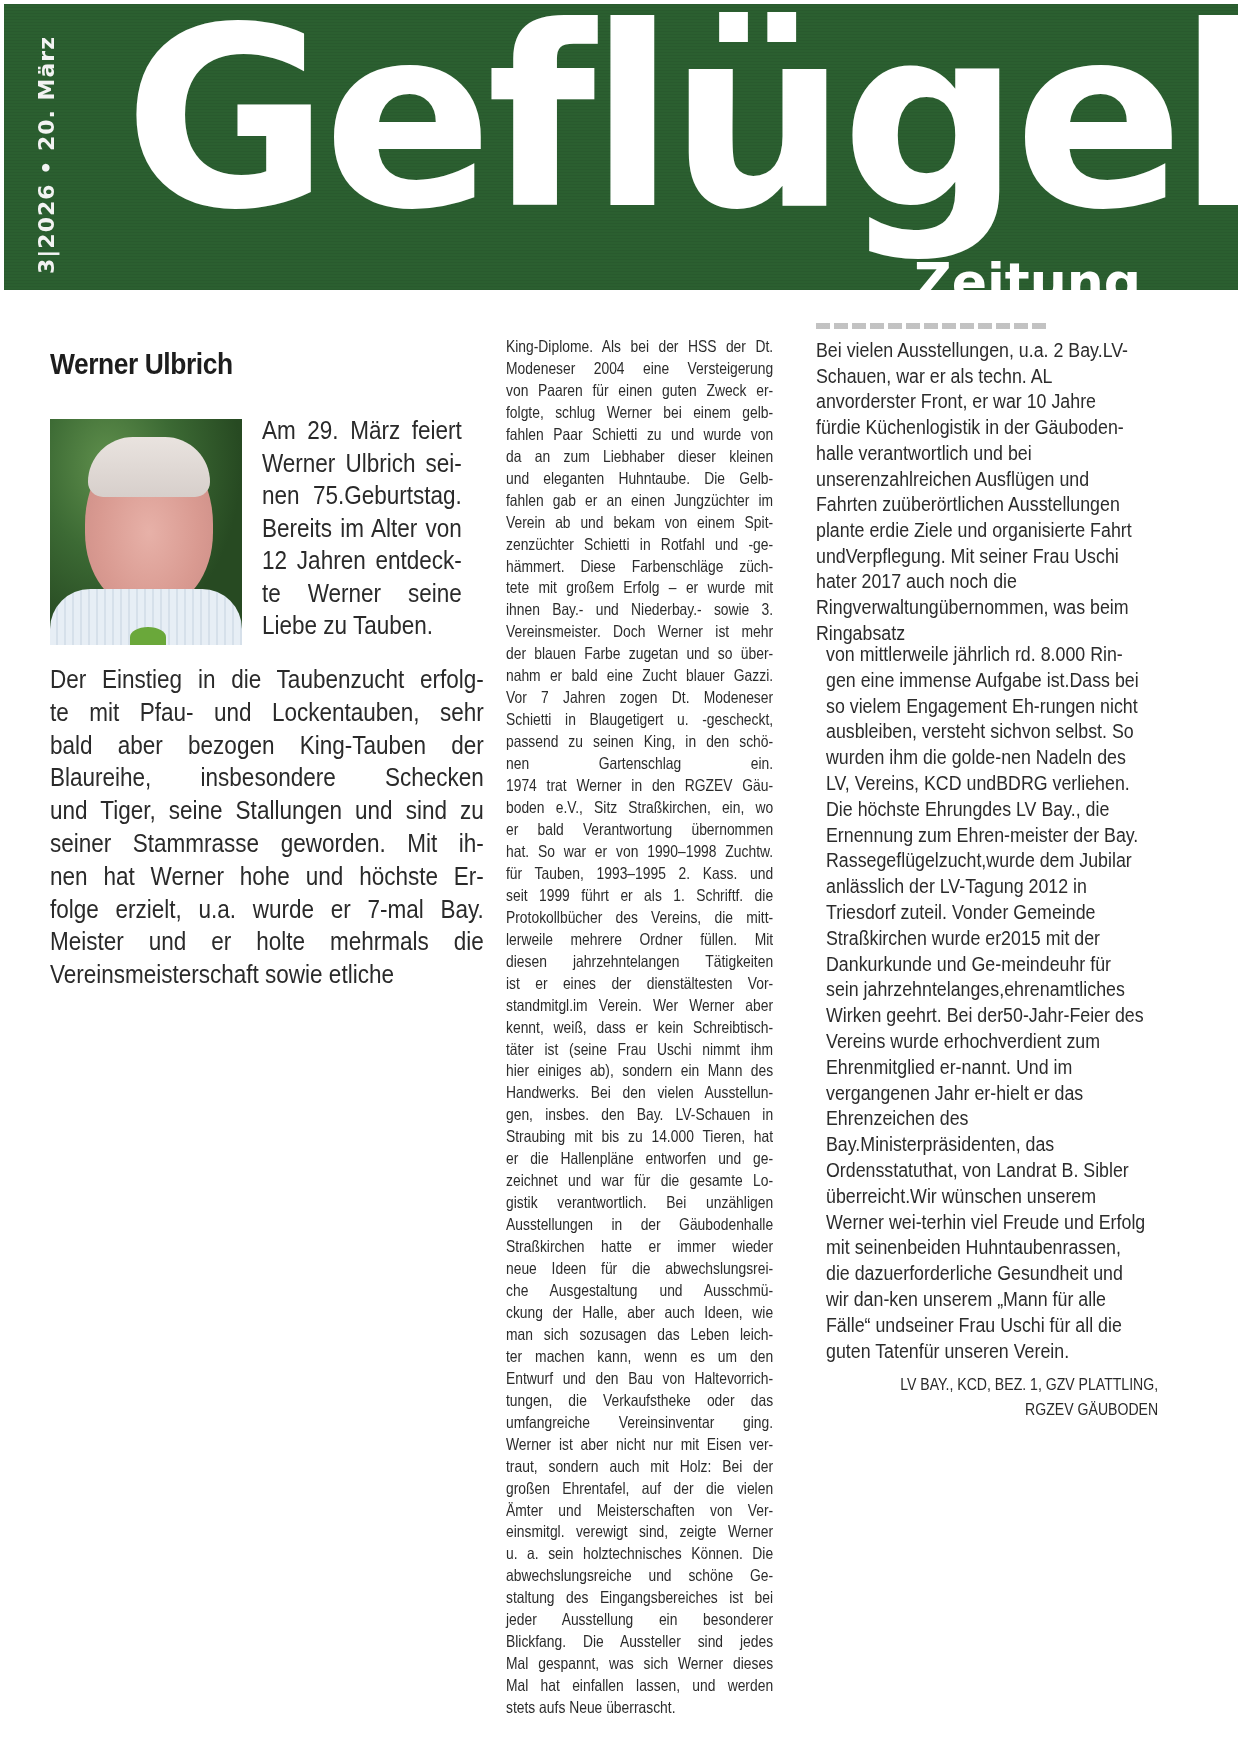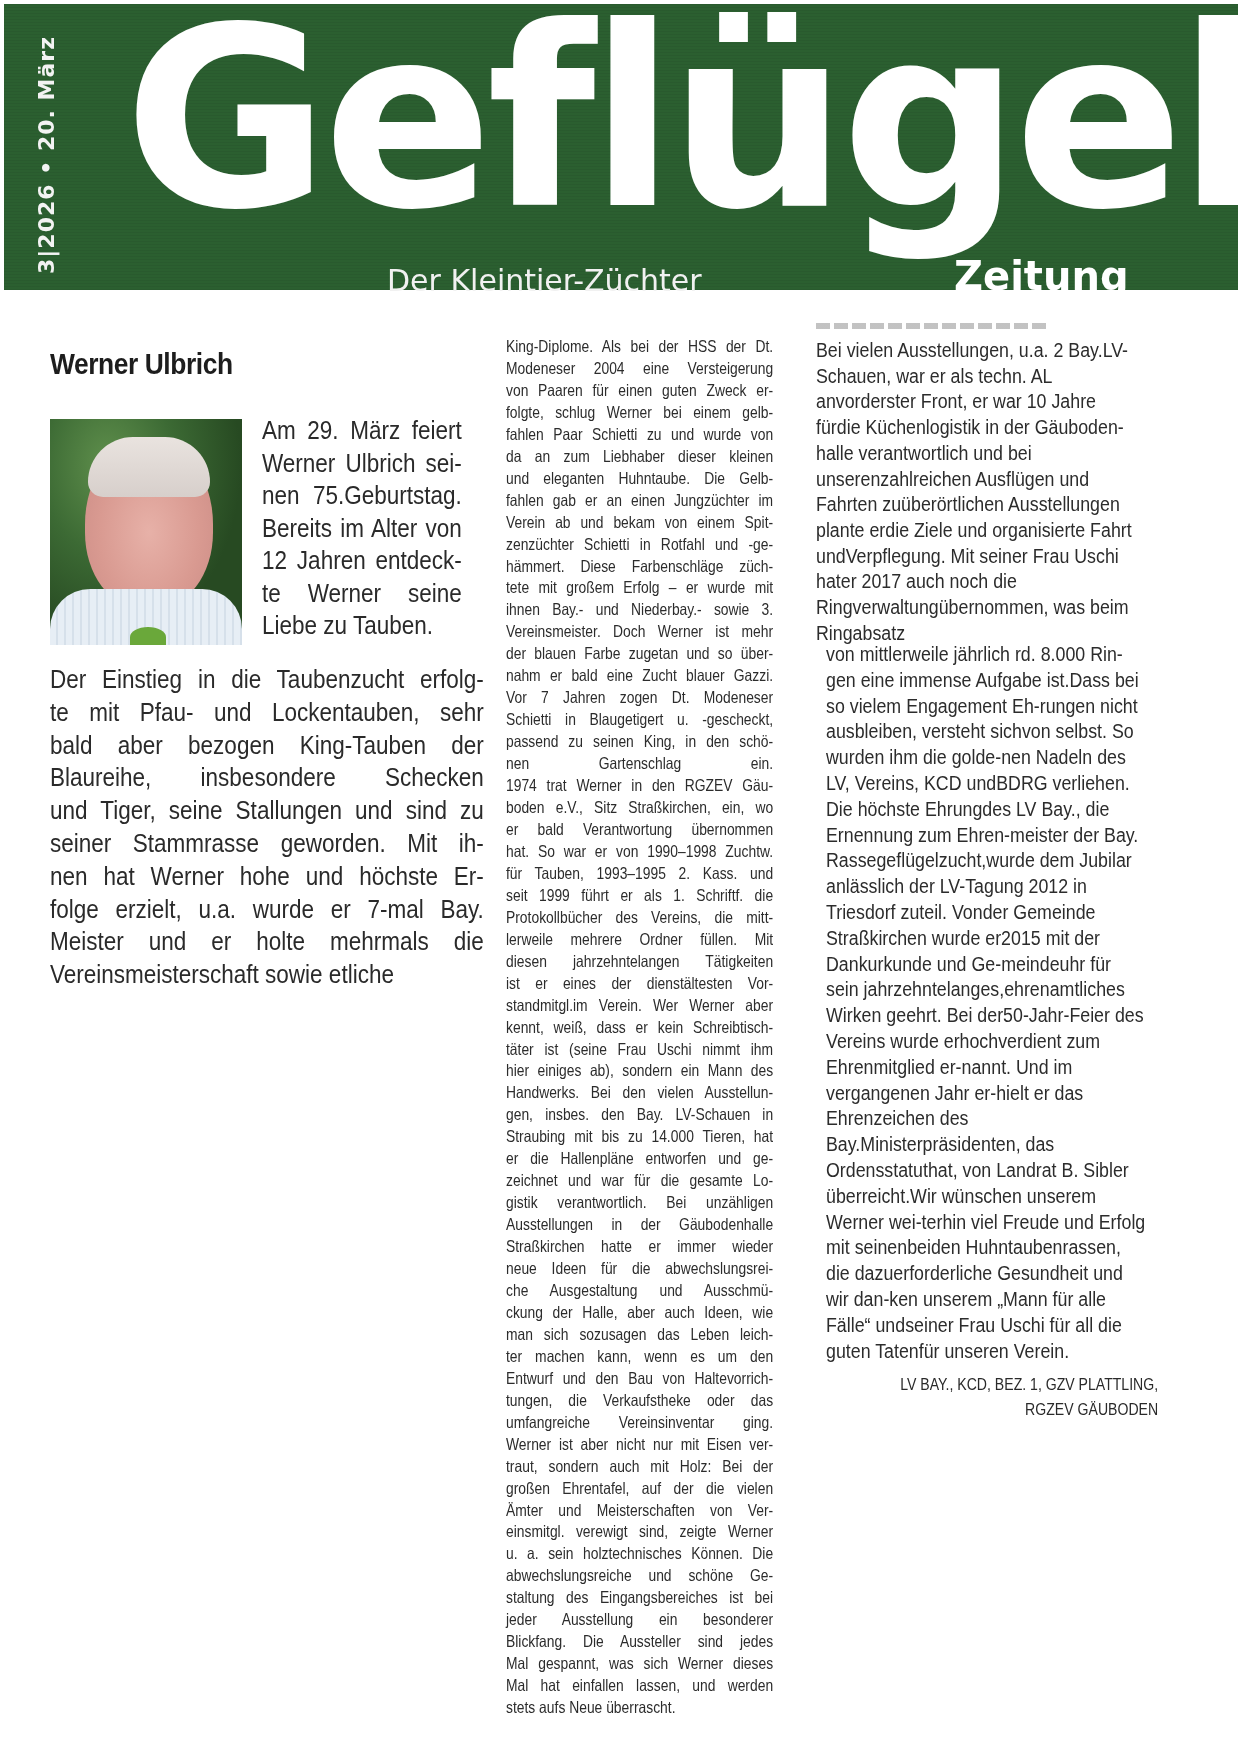--- a/index.html
+++ b/index.html
@@ -21,23 +21,23 @@
     position: absolute; left: 120px; top: -10px;
     color: #ffffff; font-family: "DejaVu Sans", sans-serif; font-weight: bold;
     font-size: 250px; letter-spacing: -6px; line-height: 1; white-space: nowrap;
   }
   .logo-subtitle {
     position: absolute; left: 383px; top: 262px;
     color: #f1f1f1; font-family: "DejaVu Sans", sans-serif;
     font-size: 30px; white-space: nowrap; line-height: 1;
   }
   .logo-zeitung {
-    position: absolute; left: 950px; top: 252px;
+    position: absolute; left: 910px; top: 252px;
     color: #ffffff; font-family: "DejaVu Sans", sans-serif; font-weight: bold;
-    font-size: 40px; white-space: nowrap; line-height: 1; text-align: center;
+    font-size: 52px; white-space: nowrap; line-height: 1; text-align: center;
   }
 
   .article-title {
     position: absolute; left: 50px; top: 347px;
     font-family: "Liberation Sans", sans-serif; font-weight: bold; font-size: 30px;
     color: #1d1d1d; letter-spacing: -0.5px; transform: scaleX(0.88); transform-origin: left top;
   }
 
   .portrait {
     position: absolute; left: 50px; top: 419px; width: 192px; height: 226px;
@@ -107,21 +107,20 @@
     color: #2a2a2a; transform: scaleX(0.88); transform-origin: right top;
   }
   .credit .line { display: block; white-space: nowrap; }
 </style>
 </head>
 <body>
 
 <header class="masthead">
   <div class="issue-info">3|2026 • 20. März</div>
   <div class="logo-title">Geflügel</div>
-  <div class="logo-subtitle">Der Kleintier-Züchter</div>
   <div class="logo-zeitung">Zeitung</div>
 </header>
 
 <h1 class="article-title">Werner Ulbrich</h1>
 
 <div class="portrait">
   <div class="head"></div>
   <div class="hair"></div>
   <div class="shirt"></div>
   <div class="tie"></div>

